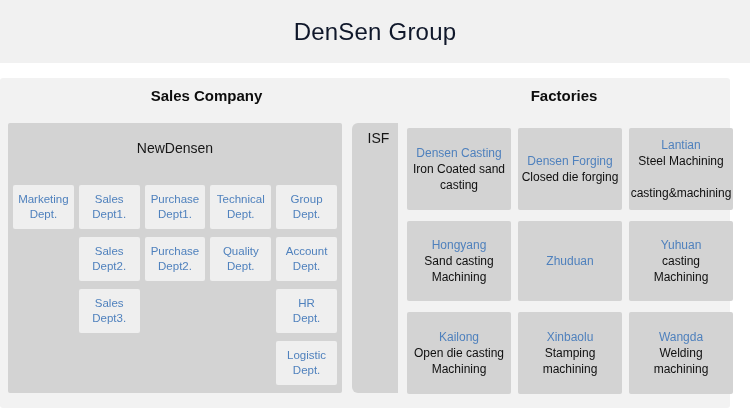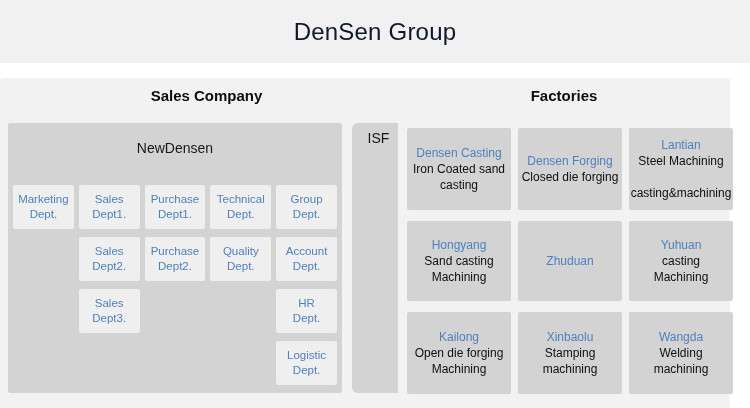--- a/index.html
+++ b/index.html
@@ -153,21 +153,21 @@
       <div class="factory">
         <div class="factory-name">Yuhuan</div>
         <div class="factory-desc">
             <div>casting</div>
             <div>Machining</div>
           </div>
       </div>
       <div class="factory">
         <div class="factory-name">Kailong</div>
         <div class="factory-desc">
-            <div>Open die forging</div>
+            <div>Open die casting</div>
             <div>Machining</div>
           </div>
       </div>
       <div class="factory">
         <div class="factory-name">Xinbaolu</div>
         <div class="factory-desc">
             <div>Stamping</div>
             <div>machining</div>
           </div>
       </div>

